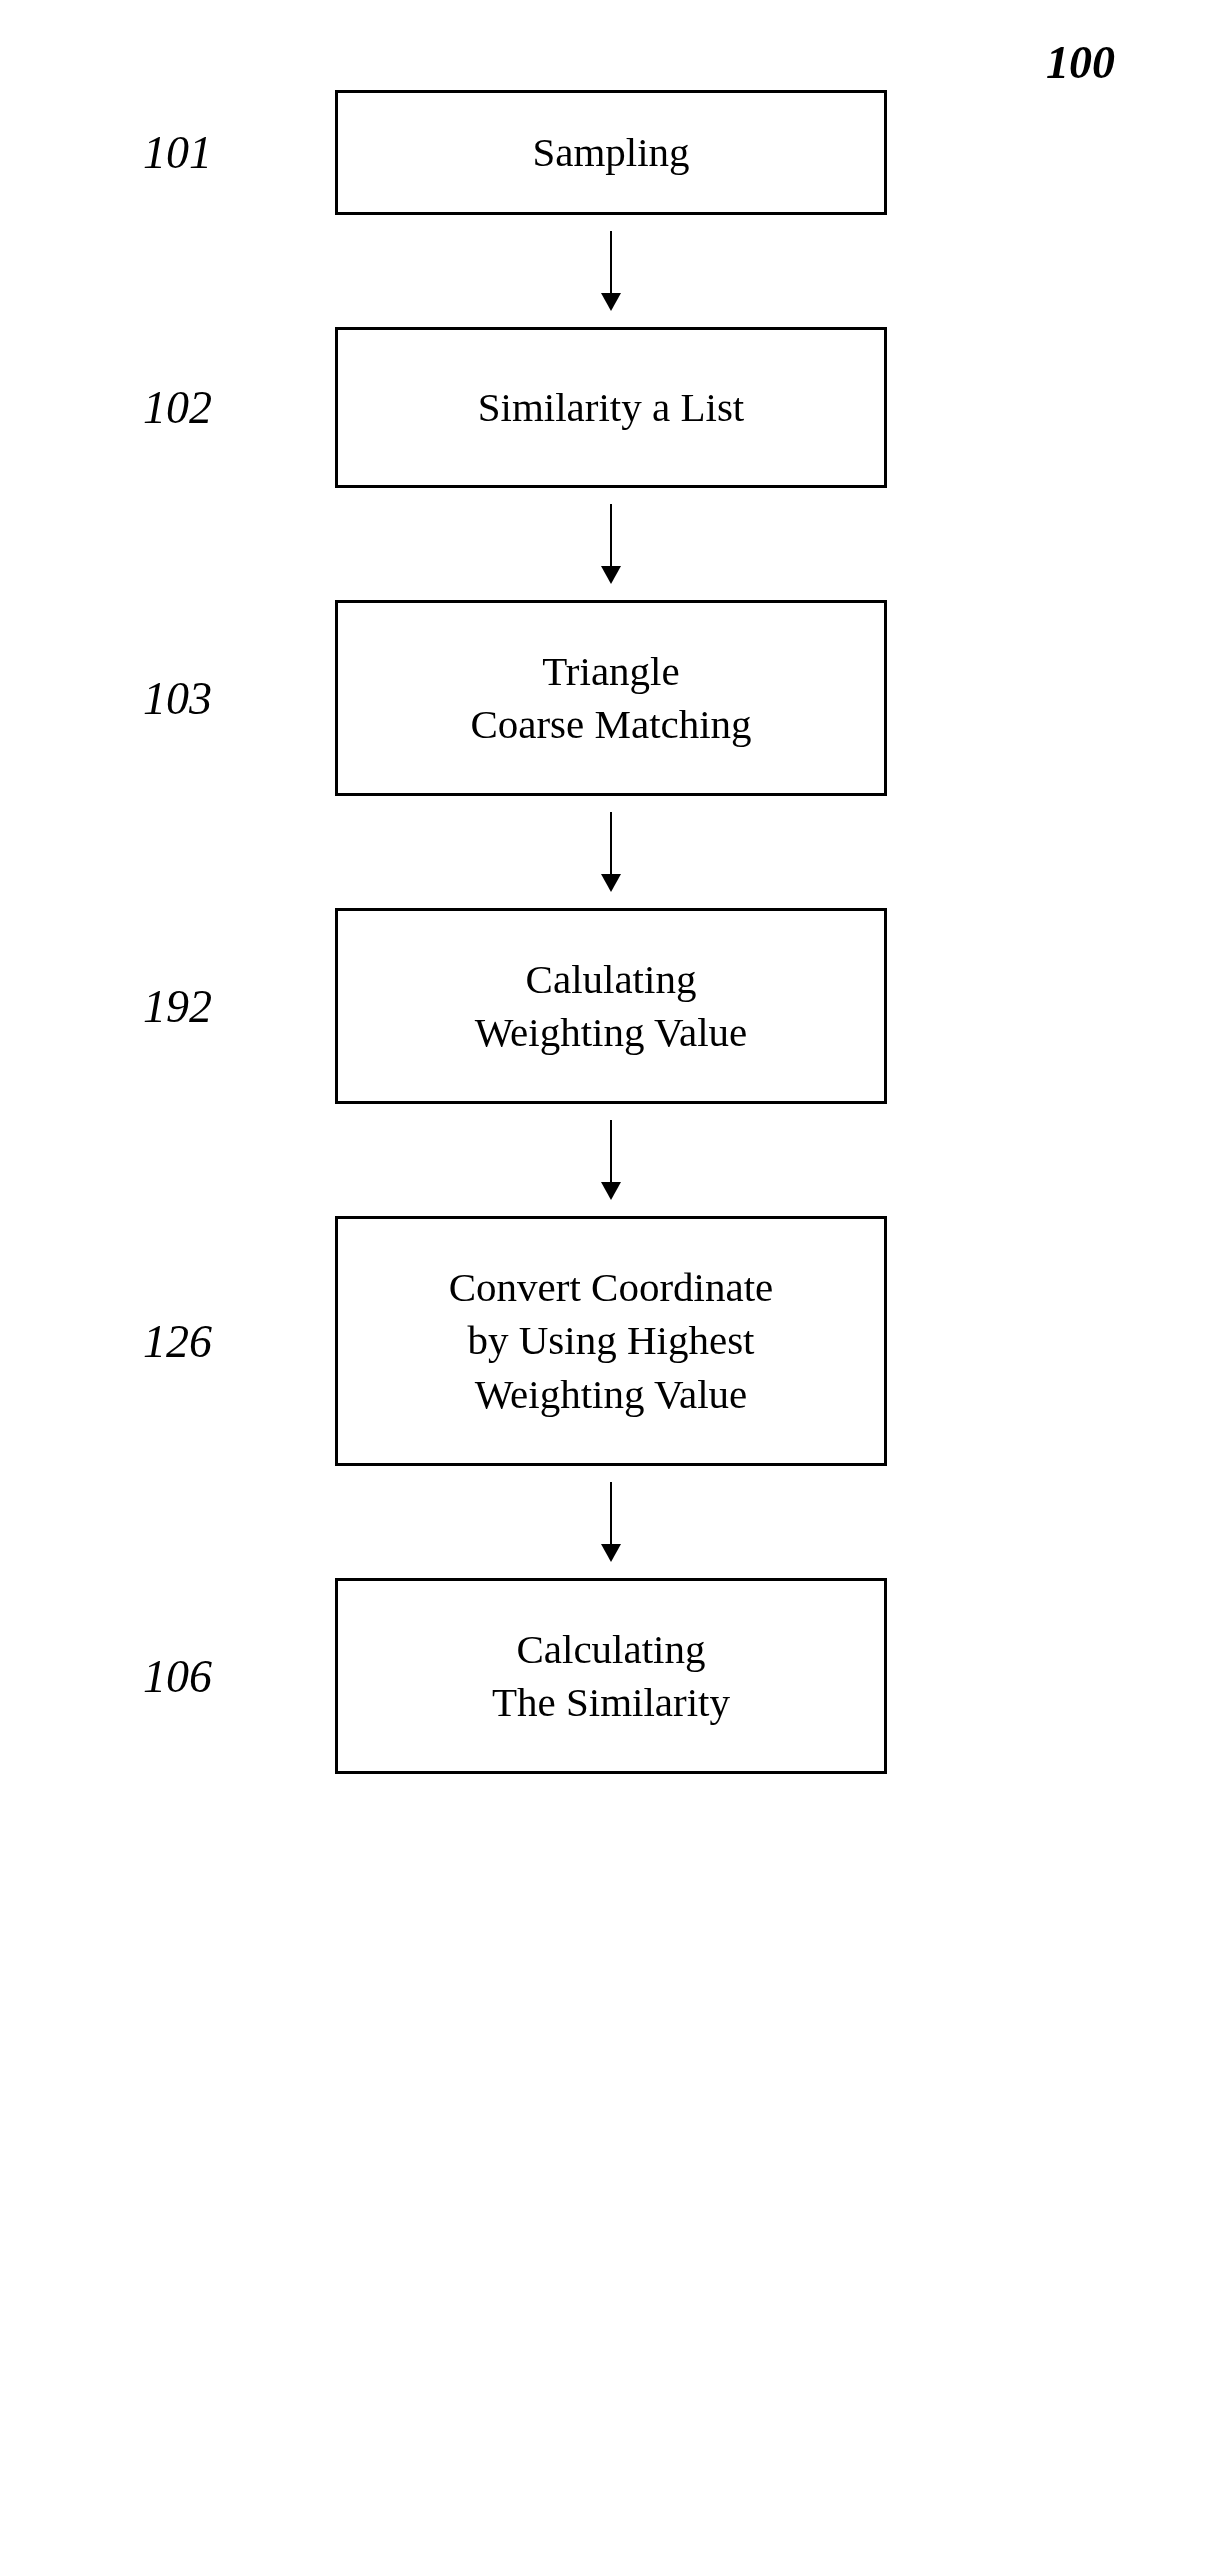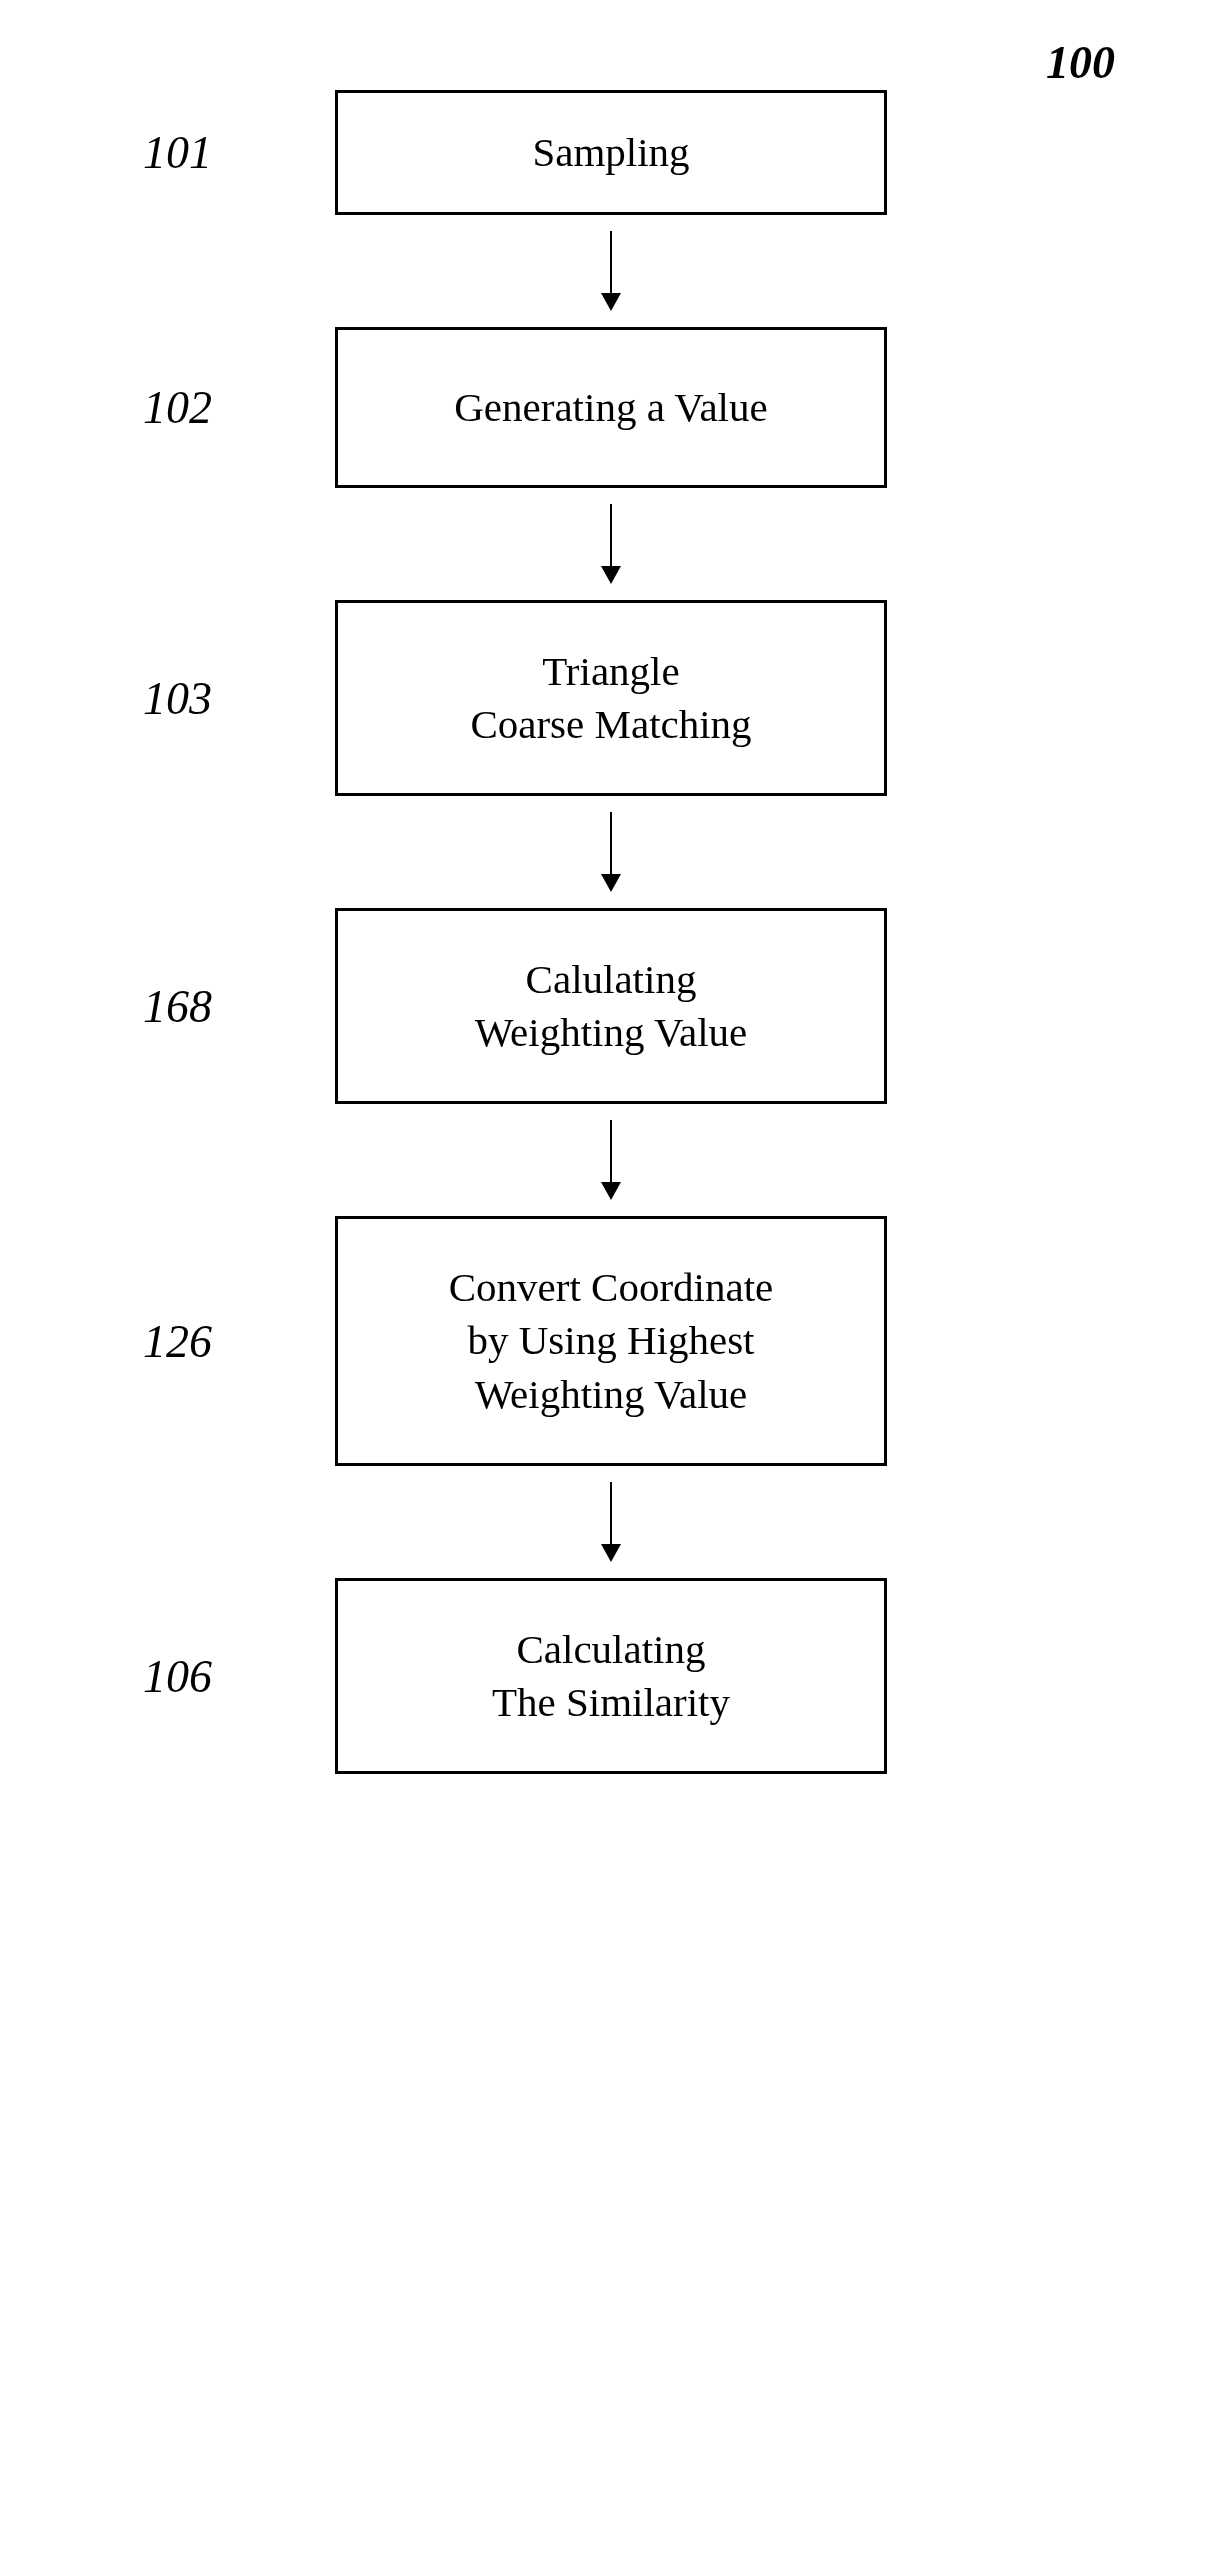--- a/index.html
+++ b/index.html
@@ -142,21 +142,21 @@
     </div>
 
     <div class="arrow-connector">
       <div class="arrow-line"></div>
       <div class="arrow-head"></div>
     </div>
 
     <div class="step-row">
       <div class="step-label">102</div>
       <div class="step-box box-generating">
-        <span class="step-box-text">Generating a Value</span>
+        <span class="step-box-text">Similarity a List</span>
       </div>
     </div>
 
     <div class="arrow-connector">
       <div class="arrow-line"></div>
       <div class="arrow-head"></div>
     </div>
 
     <div class="step-row">
       <div class="step-label">103</div>
@@ -164,21 +164,21 @@
         <span class="step-box-text">Triangle<br>Coarse Matching</span>
       </div>
     </div>
 
     <div class="arrow-connector">
       <div class="arrow-line"></div>
       <div class="arrow-head"></div>
     </div>
 
     <div class="step-row">
-      <div class="step-label">168</div>
+      <div class="step-label">192</div>
       <div class="step-box box-calulating">
         <span class="step-box-text">Calulating<br>Weighting Value</span>
       </div>
     </div>
 
     <div class="arrow-connector">
       <div class="arrow-line"></div>
       <div class="arrow-head"></div>
     </div>
 

